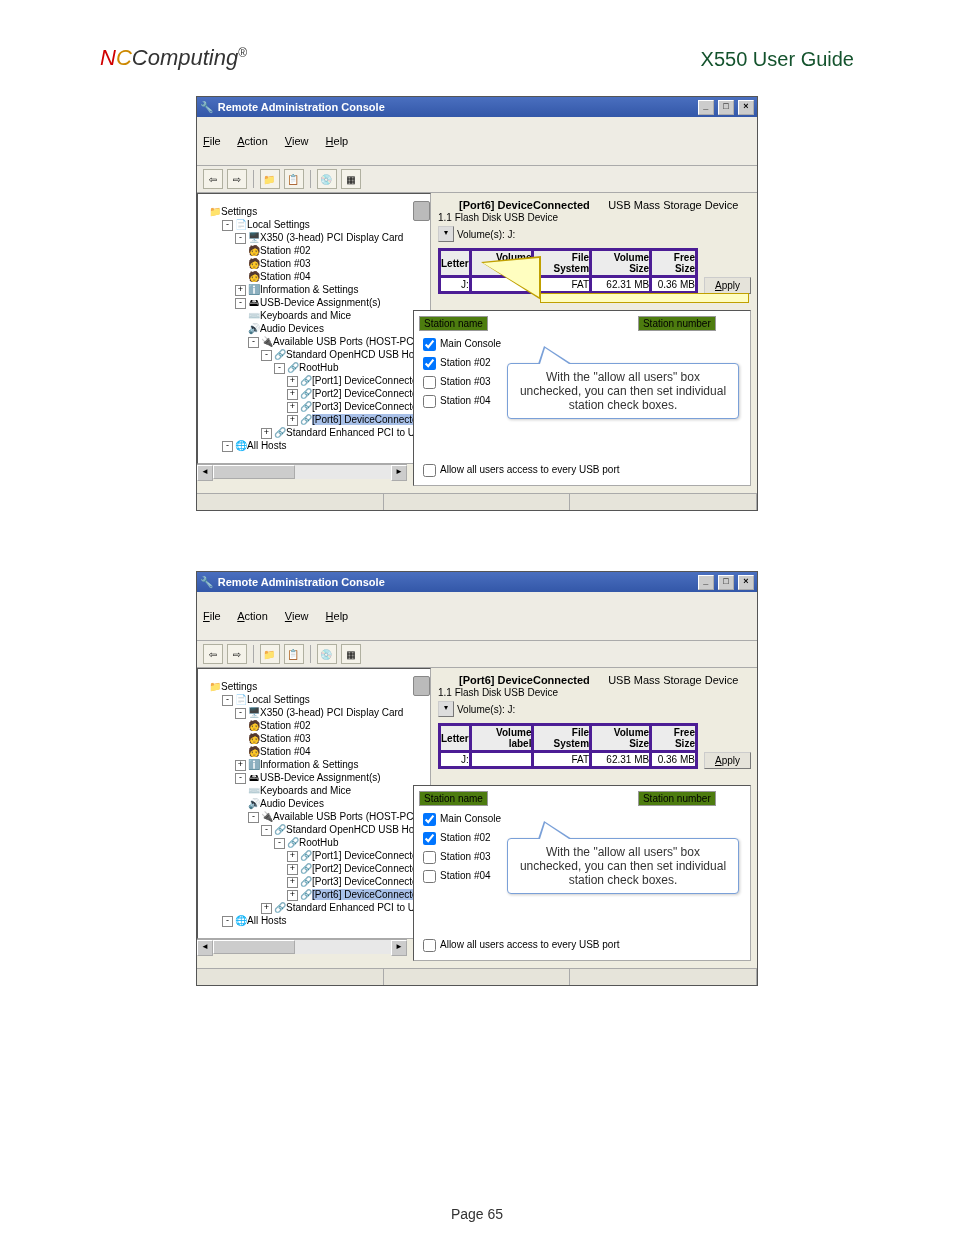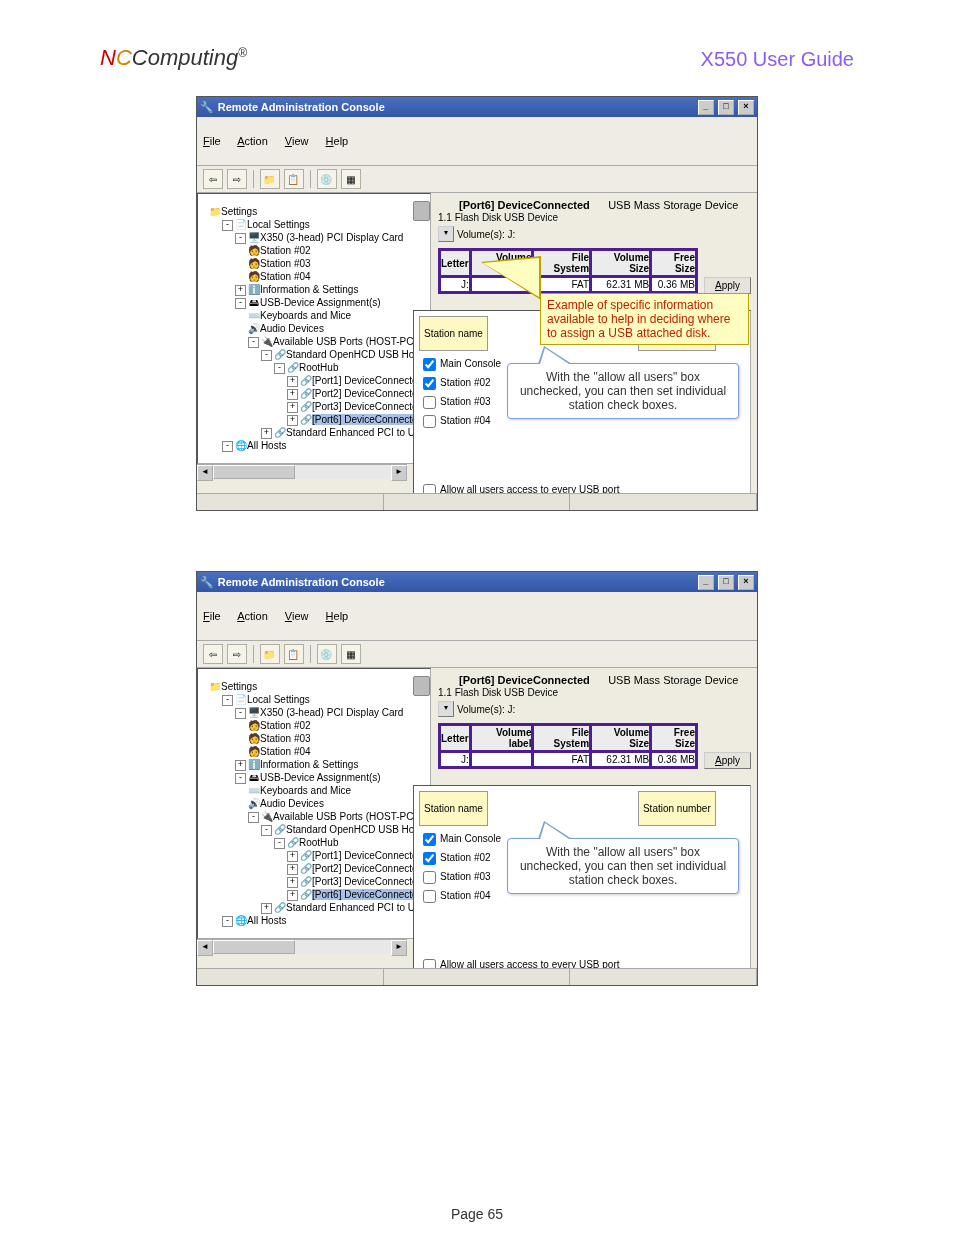--- a/index.html
+++ b/index.html
@@ -23,21 +23,21 @@
     font-weight: normal;
     font-style: italic;
     color: #333;
   }
   .logo .n { color: #d00000; font-style: italic; }
   .logo .c { color: #cc8800; font-style: italic; }
   .logo .reg { font-size: 12px; vertical-align: super; font-style: normal; }
   .guide-title {
     font-family: Arial, sans-serif;
     font-size: 20px;
-    color: #8b5cf6;
+    color: #14532d;
   }
   .window {
     border: 1px solid #555;
     margin: 0 auto 60px auto;
     width: 560px;
     background: #e0e0da;
   }
   .titlebar {
     background: linear-gradient(#4a6fbf, #3357a8);
     color: #fff;
@@ -204,23 +204,23 @@
     background: #fff;
     padding: 5px;
     font-size: 10px;
     position: relative;
   }
   .station-hdr {
     display: flex;
     gap: 150px;
   }
   .hdr-cell {
-    background: #fef9c3;
+    background: #4d7c0f;
     border: 1px solid #999;
-    padding: 11px 4px;
+    padding: 1px 4px;
   }
   .station-list { margin-top: 4px; }
   .station-list label { display:block; line-height:15px; }
   .station-list input { vertical-align:middle; margin-right:4px; }
   .allow-row {
     margin-top: 50px;
     font-size: 10px;
   }
   .allow-row input { vertical-align:middle; margin-right:4px; }
   .callout {
@@ -419,21 +419,20 @@
           <label><input type="checkbox" style=""><span>Station #03</span></label>
           <label><input type="checkbox" style=""><span>Station #04</span></label>
         </div>
         <div class="allow-row">
           <label><input type="checkbox" style=""><span>Allow all users access to every USB port</span></label>
         </div>
       </div>
 
       <div class="ycallout">
         <div class="ytail"></div>
-        <span>Example of specific information available to help in deciding where to assign a USB attached disk.</span>
       </div>
       <div class="callout blue1">
         <div class="tail"></div>
         <span>With the "allow all users" box unchecked, you can then set individual station check boxes.</span>
       </div>
     </div>
   </div>
   <div class="statusbar">
     <div></div>
       <div></div>

